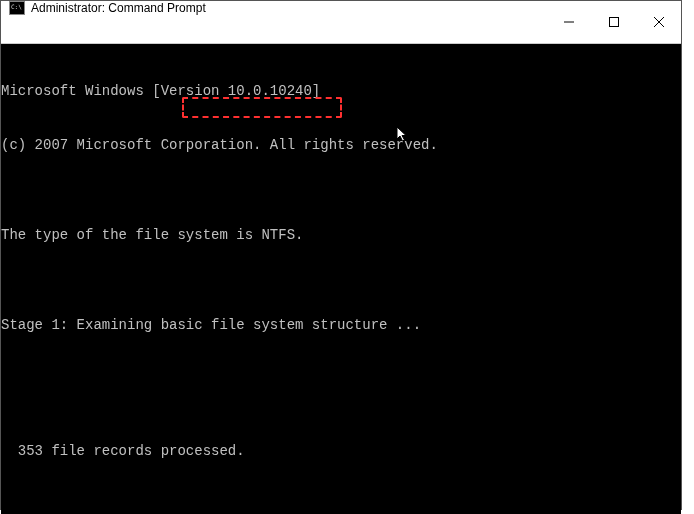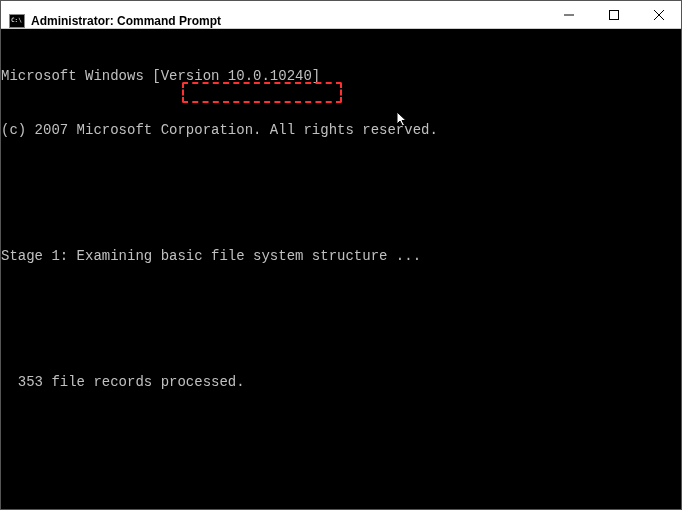--- a/index.html
+++ b/index.html
@@ -11,26 +11,25 @@
     overflow: hidden;
   }
   .window {
     width: 682px;
     height: 510px;
     border: 1px solid #555;
     position: relative;
     background: #000;
   }
   .titlebar {
-    height: 28px;
+    height: 43px;
     background: #fff;
     display: flex;
-    align-items: flex-end;
+    align-items: flex-start;
     border-bottom: 1px solid #ccc;
-    font-weight: bold;
   }
   .titlebar-icon {
     width: 16px;
     height: 14px;
     margin-left: 8px;
     margin-right: 6px;
     background: #000;
     border: 1px solid #888;
     position: relative;
     display: inline-block;
@@ -121,20 +120,21 @@
             <line x1="10" y1="0" x2="0" y2="10" stroke="#000" stroke-width="1"></line>
           </svg>
       </div>
     </div>
   </div>
 
   <div class="terminal">
     <div class="line">Microsoft Windows [Version 10.0.10240]</div>
     <div class="line">(c) 2007 Microsoft Corporation. All rights reserved.</div>
     <div class="line"></div>
+    <div class="line">The type of the file system is NTFS.</div>
     <div class="line"></div>
     <div class="line">Stage 1: Examining basic file system structure ...</div>
     <div class="line"></div>
     <div class="line"></div>
     <div class="line">  353 file records processed.</div>
     <div class="line"></div>
     
     <div class="line"></div>
     <div class="line"></div>
     

